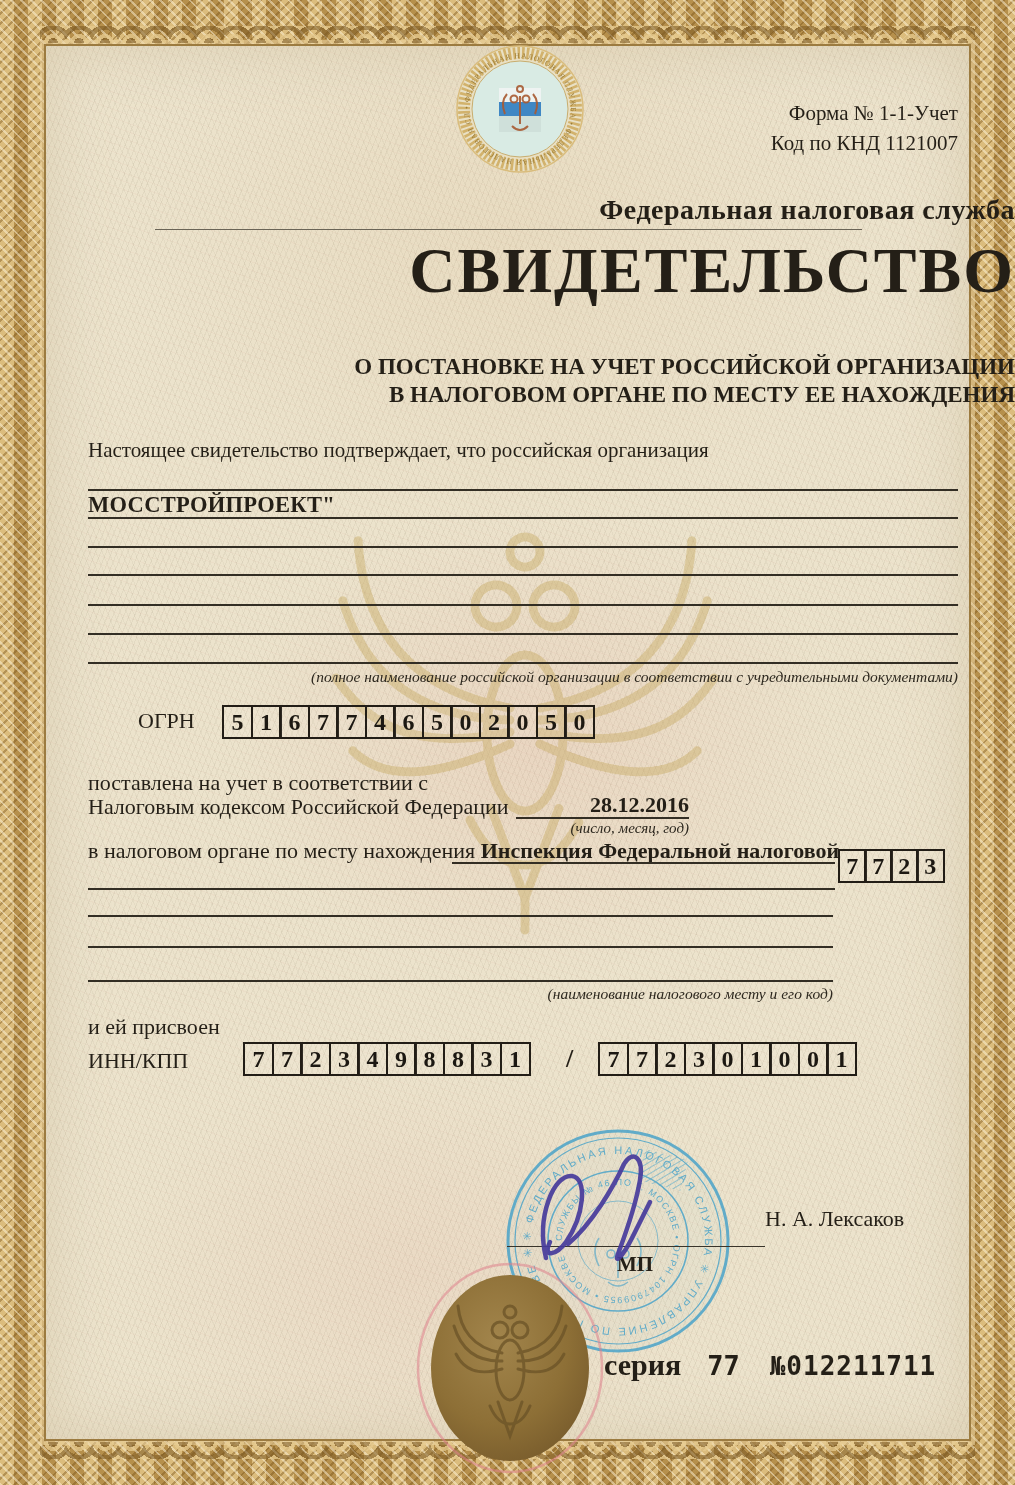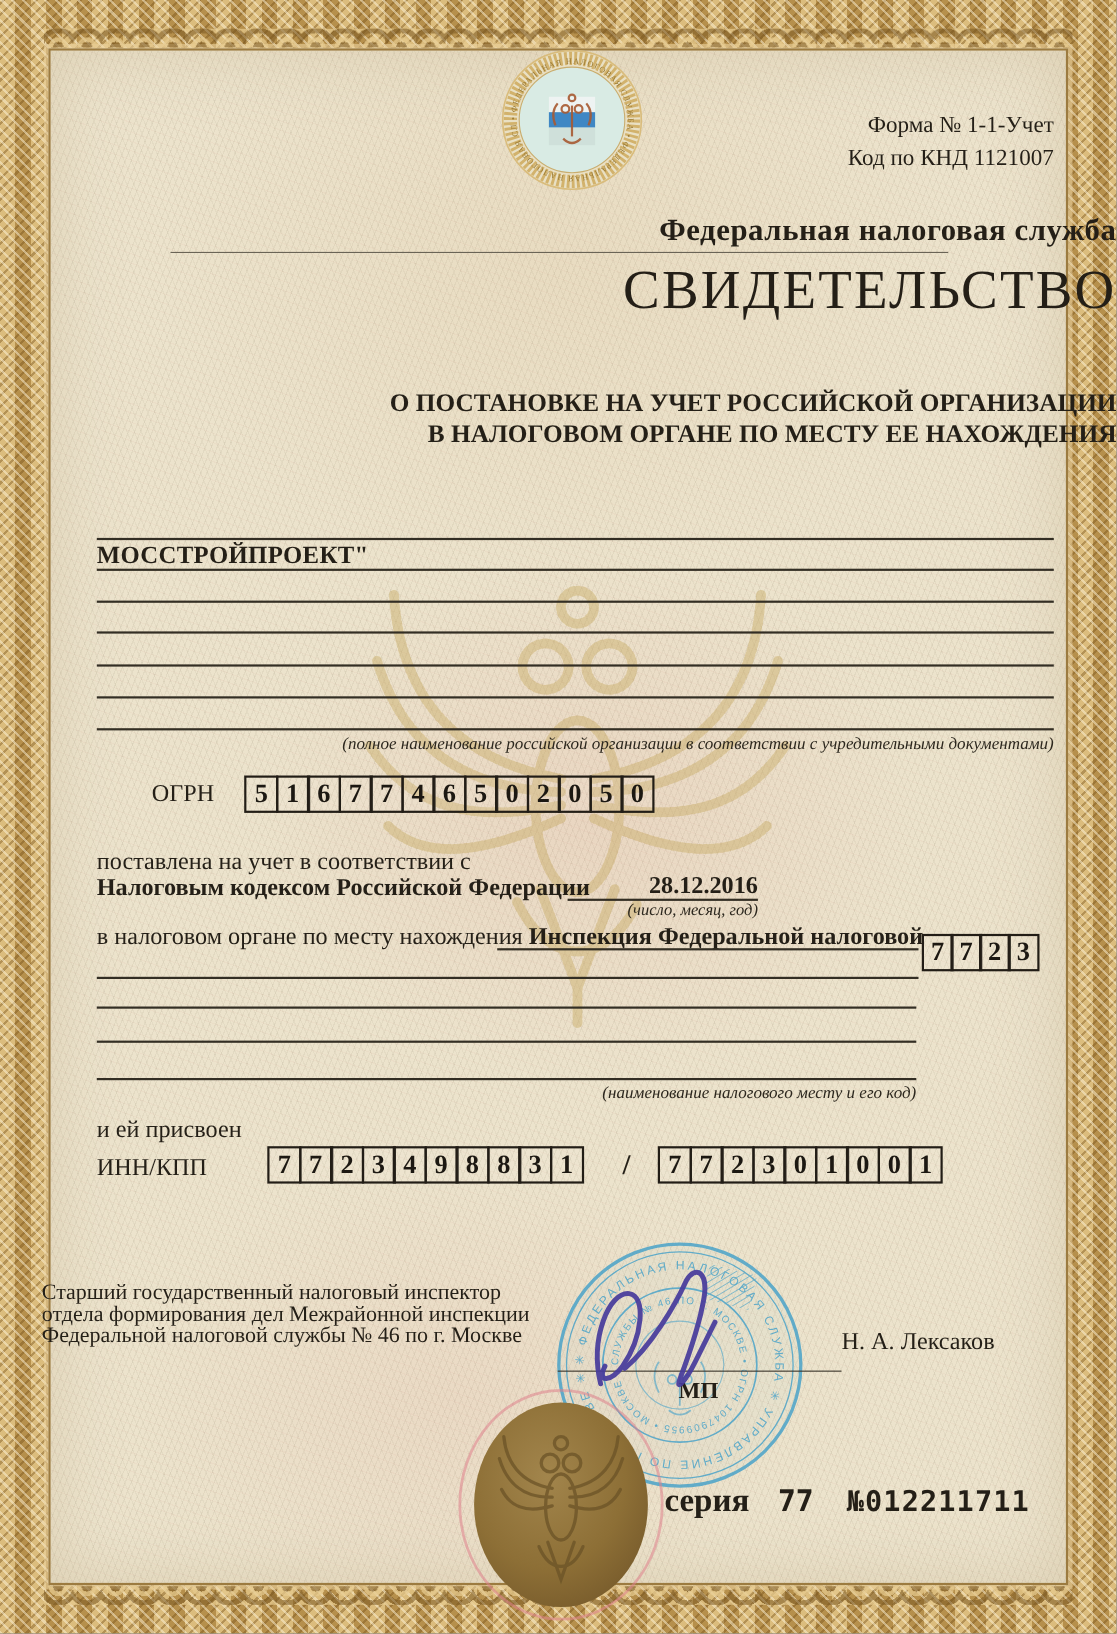--- a/index.html
+++ b/index.html
@@ -30,21 +30,21 @@
       repeating-linear-gradient(68deg, rgba(138,128,102,.08) 0 1px, rgba(0,0,0,0) 1px 6px),
       repeating-linear-gradient(20deg, rgba(202,118,108,.05) 0 1px, rgba(0,0,0,0) 1px 8px);
   }
   .abs { position:absolute; z-index:3; }
   .rule { position:absolute; z-index:3; height:0; border-top:2px solid #332e24; }
   .rule.thin { border-top:1px solid #6a6456; }
   .center { text-align:right; }
   .b { font-weight:bold; }
   .form-info { top:98px; right:57px; text-align:right; font-size:21px; line-height:30px; }
   .agency { left:0; right:0; top:194px; font-size:28px; font-weight:bold; letter-spacing:.5px; }
-  .title  { left:0; right:0; top:234px; font-size:50px; font-weight:normal; letter-spacing:2px; }
+  .title  { left:0; right:0; top:234px; font-size:64px; font-weight:bold; letter-spacing:2px; }
   .subtitle { left:0; right:0; top:353px; font-size:23px; font-weight:bold; line-height:28px; }
   .intro { left:88px; top:438px; font-size:21px; }
   .orgname { left:88px; font-size:22.5px; font-weight:bold; letter-spacing:.3px; }
   .caption { font-size:15.5px; font-style:italic; color:#2c271e; }
   .label21 { font-size:22px; }
   .cells { position:absolute; z-index:3; display:flex; }
   .cell { box-sizing:border-box; width:31px; height:34px; border:2.5px solid #221d16; margin-left:-2.5px;
           display:flex; align-items:center; justify-content:center;
           font-weight:bold; font-size:24px; color:#1c1812; background:rgba(255,255,255,.06); }
   .cell:first-child { margin-left:0; }
@@ -119,20 +119,21 @@
   </div>
 
   <div class="abs agency center">Федеральная налоговая служба</div>
   <div class="rule thin" style="top:229px; left:155px; width:707px;"></div>
   <div class="abs title center">СВИДЕТЕЛЬСТВО</div>
   <div class="abs subtitle center">
     <div>О ПОСТАНОВКЕ НА УЧЕТ РОССИЙСКОЙ ОРГАНИЗАЦИИ</div>
     <div>В НАЛОГОВОМ ОРГАНЕ  ПО МЕСТУ ЕЕ НАХОЖДЕНИЯ</div>
   </div>
 
+  <div class="abs intro">Настоящее свидетельство подтверждает, что российская организация</div>
   <div class="rule" style="top:489px; left:88px; width:870px;"></div>
   <div class="abs orgname" style="top:492px;">МОССТРОЙПРОЕКТ"</div>
   <div class="rule" style="top:517px; left:88px; width:870px;"></div>
   <div class="rule" style="top:546px; left:88px; width:870px;"></div>
   <div class="rule" style="top:574px; left:88px; width:870px;"></div>
   <div class="rule" style="top:604px; left:88px; width:870px;"></div>
   <div class="rule" style="top:633px; left:88px; width:870px;"></div>
   <div class="rule" style="top:662px; left:88px; width:870px;"></div>
   <div class="abs caption center" style="left:88px; width:870px; top:668px;">(полное наименование российской организации в соответствии с учредительными документами)</div>
 
@@ -147,21 +148,21 @@
       <span class="cell">6</span>
       <span class="cell">5</span>
       <span class="cell">0</span>
       <span class="cell">2</span>
       <span class="cell">0</span>
       <span class="cell">5</span>
       <span class="cell">0</span>
     </div>
 
   <div class="abs label21" style="left:88px; top:770px;">поставлена на учет в соответствии с</div>
-  <div class="abs label21" style="left:88px; top:794px;font-weight:bold;">Налоговым кодексом Российской Федерации</div>
+  <div class="abs label21" style="left:88px; top:794px;">Налоговым кодексом Российской Федерации</div>
   <div class="abs b center" style="left:516px; width:173px; top:792px; font-size:22px;">28.12.2016</div>
   <div class="rule" style="top:817px; left:516px; width:173px;"></div>
   <div class="abs caption center" style="left:516px; width:173px; top:820px; font-size:15px;">(число, месяц, год)</div>
 
   <div class="abs label21" style="left:88px; top:838px; white-space:nowrap;">
     <span>в налоговом органе по месту нахождения</span>
     <span class="b" style="font-size:22px;">Инспекция Федеральной налоговой</span>
   </div>
   <div class="rule" style="top:862px; left:452px; width:383px;"></div>
   <div class="rule" style="top:888px; left:88px; width:747px;"></div>
@@ -196,25 +197,20 @@
       <span class="cell">7</span>
       <span class="cell">2</span>
       <span class="cell">3</span>
       <span class="cell">0</span>
       <span class="cell">1</span>
       <span class="cell">0</span>
       <span class="cell">0</span>
       <span class="cell">1</span>
     </div>
 
-  <div class="abs position">
-    <div>Старший государственный налоговый инспектор</div>
-    <div>отдела формирования дел Межрайонной инспекции</div>
-    <div>Федеральной налоговой службы № 46 по г. Москве</div>
-  </div>
   <div class="abs signer">Н. А. Лексаков</div>
   <div class="rule thin" style="top:1246px; left:507px; width:258px; z-index:6; border-top-color:#39342a;"></div>
   <div class="abs mp">МП</div>
 
   <svg style="left:503px; top:1126px; opacity:.85;" width="230" height="230" viewBox="0 0 230 230">
     <defs>
       <path id="stampOuter" d="M115,115 m-87,0 a87,87 0 1,1 174,0 a87,87 0 1,1 -174,0"></path>
       <path id="stampInner" d="M115,115 m-56,0 a56,56 0 1,1 112,0 a56,56 0 1,1 -112,0"></path>
       <pattern id="hatch" width="5" height="5" patternUnits="userSpaceOnUse" patternTransform="rotate(45)">
         <rect width="5" height="5" fill="none"></rect>

